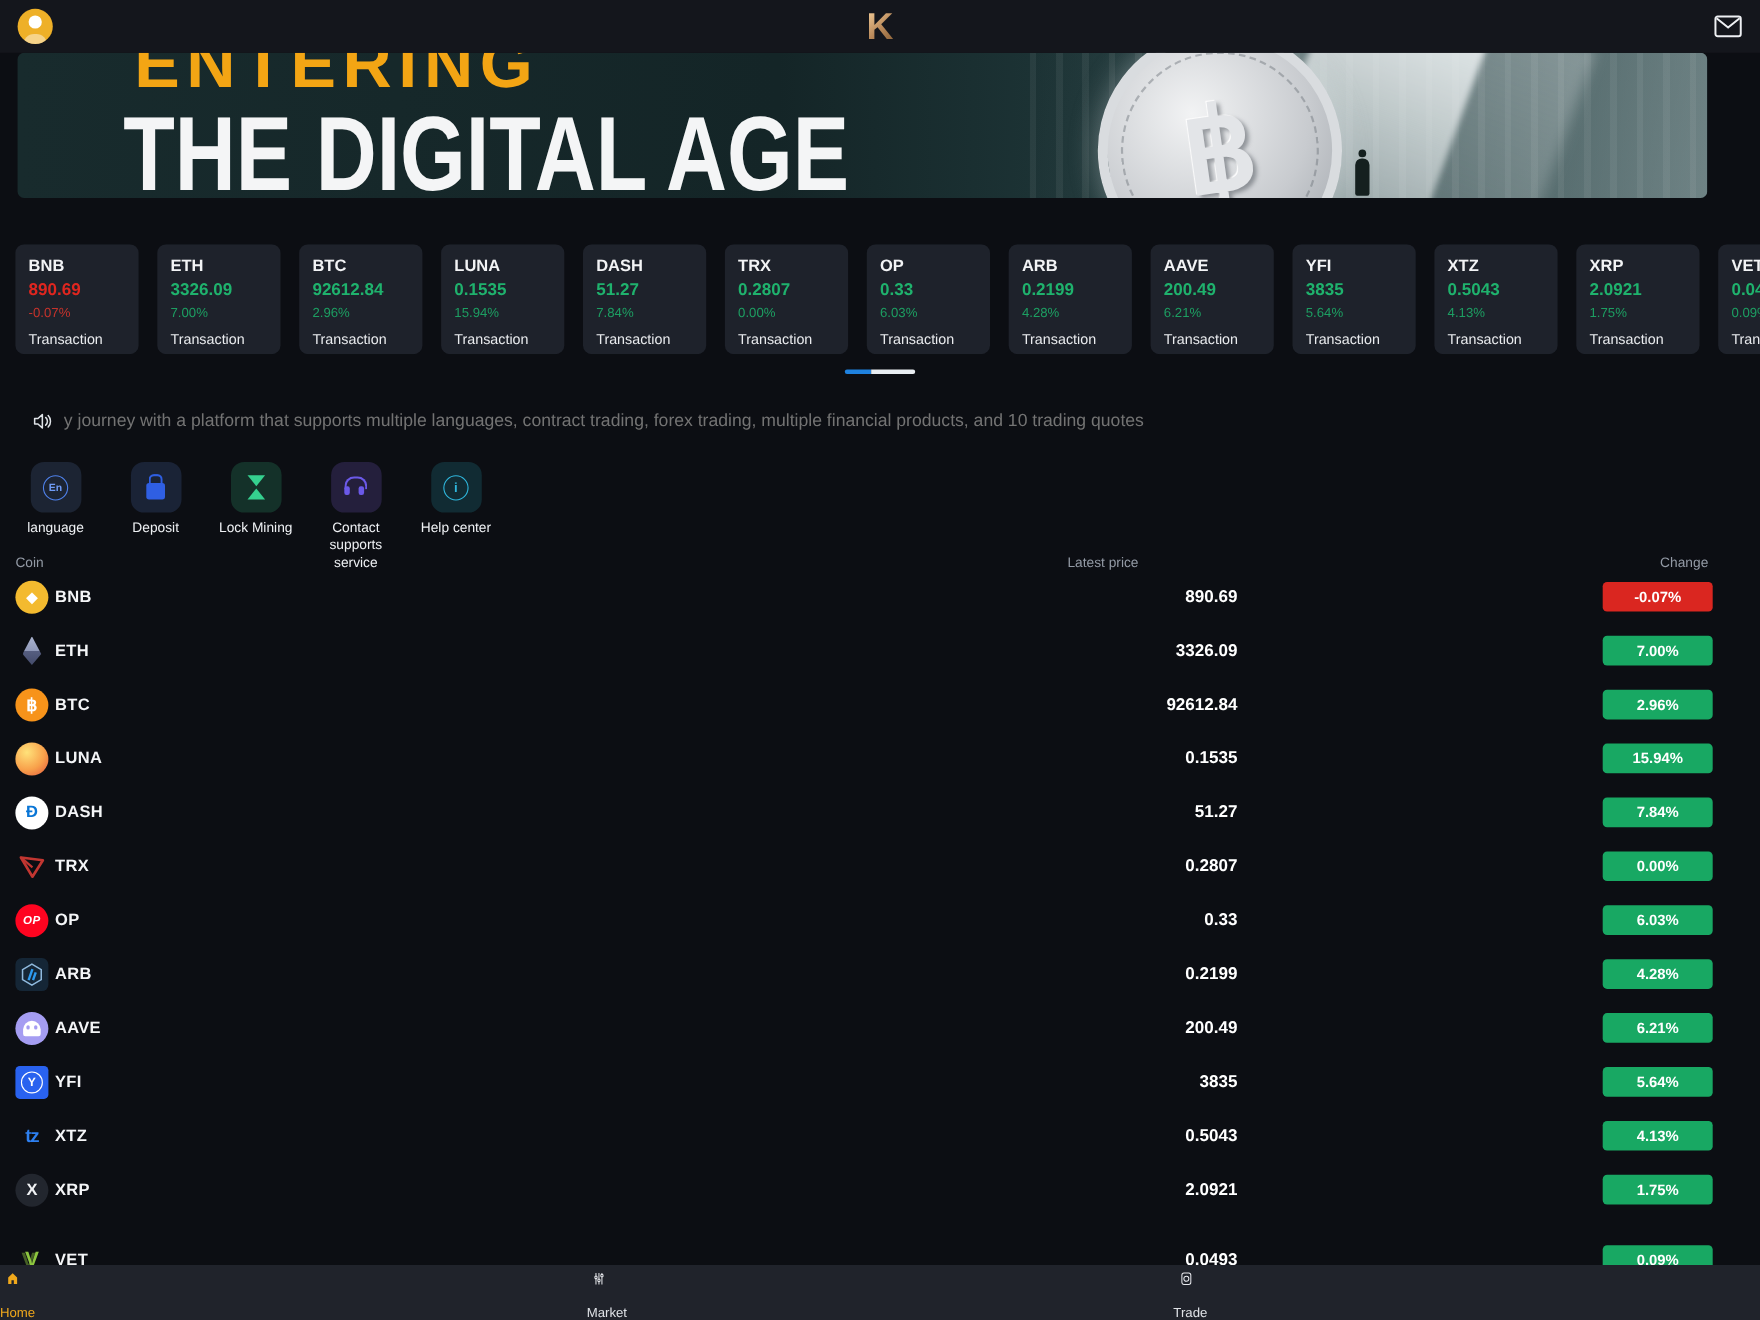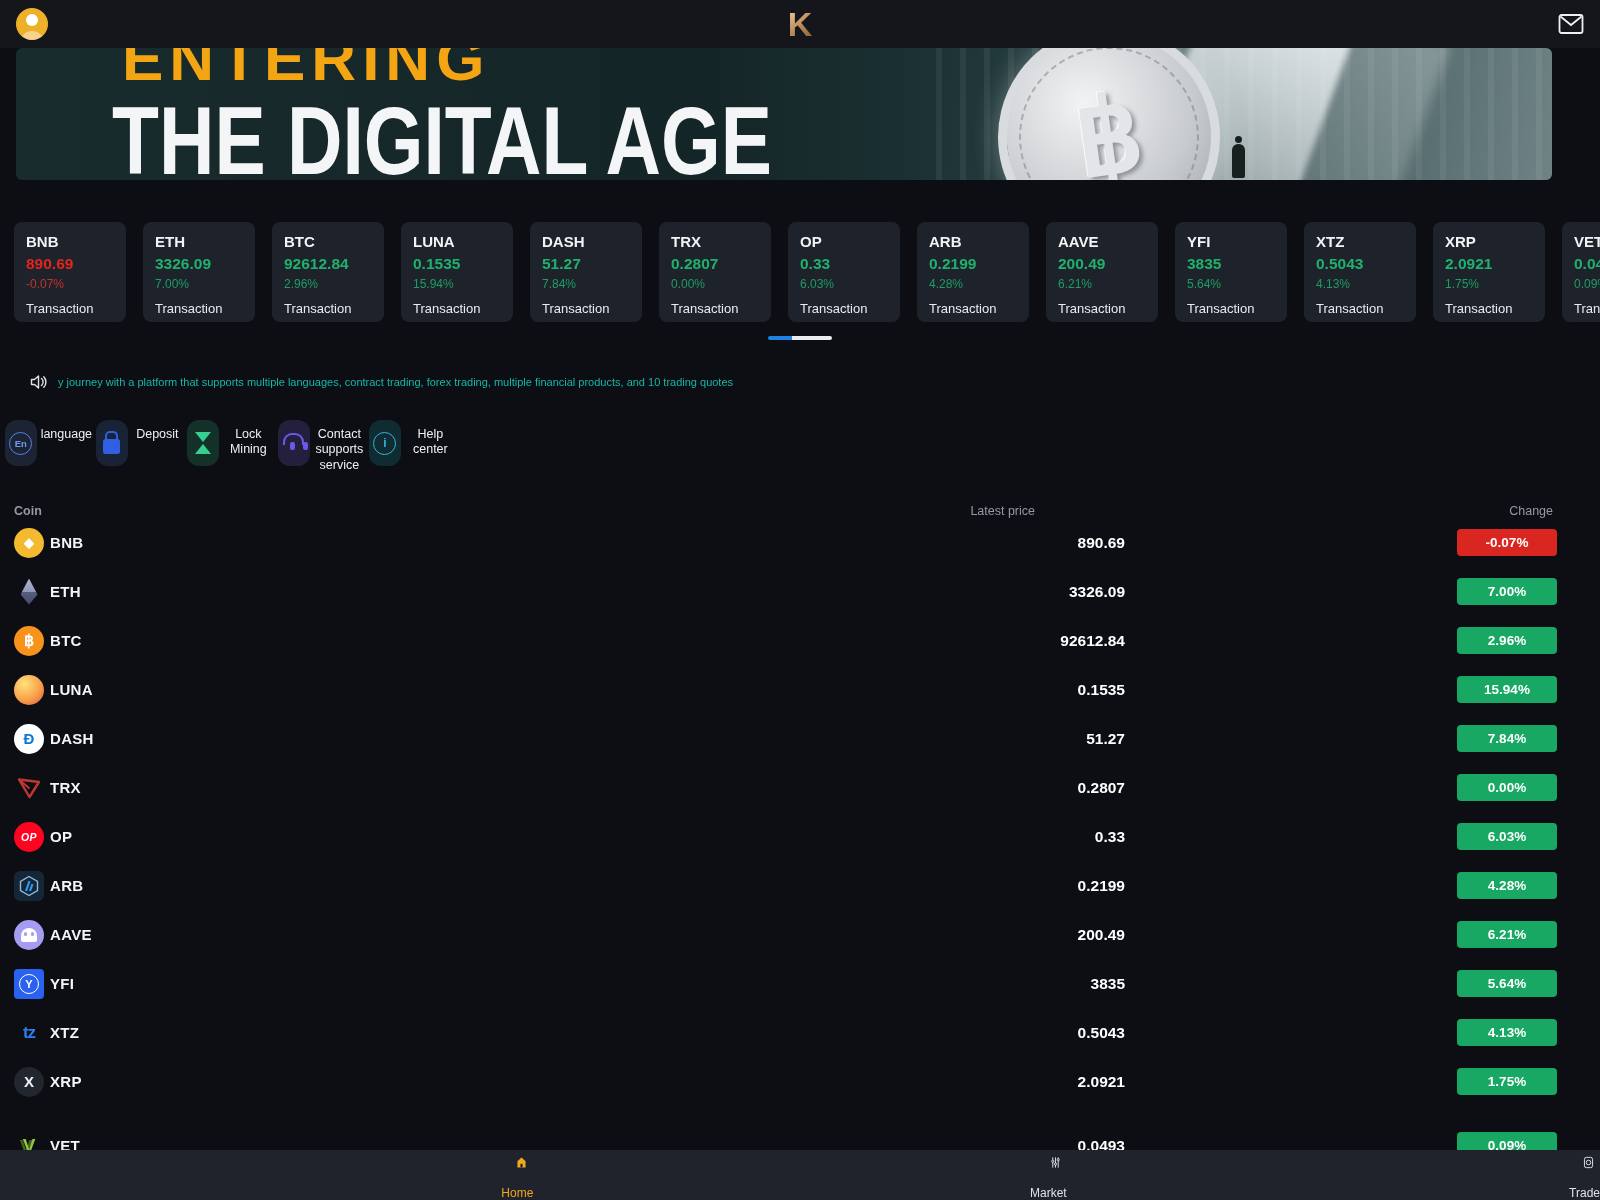--- a/index.html
+++ b/index.html
@@ -38,25 +38,25 @@
   .card.up .val { color:#1fb26d; } .card.up .pct { color:#1d9e62; }
   .card.down .val { color:#e0261f; } .card.down .pct { color:#c4332c; }
 
   
   .pager { position:absolute; top:336px; left:0; right:0; display:flex; justify-content:center; }
   .pager .seg-on { width:24px; height:4px; background:#1f82e0; border-radius:2px 0 0 2px; }
   .pager .seg-off { width:40px; height:4px; background:#e9edf2; border-radius:0 2px 2px 0; }
 
   
   .announce { position:absolute; top:374px; left:30px; right:30px; display:flex; align-items:center; gap:11px; cursor:pointer; }
-  .announce .txt { font-size:11px; color:#14b8a6; white-space:nowrap; overflow:hidden; }
+  .announce .txt { font-size:16px; color:#737373; white-space:nowrap; overflow:hidden; }
 
   
   .actions { position:absolute; top:420px; left:5px; display:flex; }
-  .qa { width:91px; display:flex; cursor:pointer; }
+  .qa { width:91px; display:flex; flex-direction:column; align-items:center; cursor:pointer; }
   .qa-label { margin-top:7px; font-size:12.5px; color:#eef0f3; text-align:center; line-height:1.22; width:86px; }
   .qa-tile { width:46px; height:46px; border-radius:12px; display:flex; align-items:center; justify-content:center; position:relative; }
   .t-lang { background:#1c2433; }
   .t-lang::before { content:"En"; width:21px; height:21px; border:1.6px solid #4f82ec; border-radius:50%; color:#6f9bf5; font-size:9.5px; font-weight:700; display:flex; align-items:center; justify-content:center; }
   .t-deposit { background:#1a2336; }
   .t-deposit::before { content:""; width:17px; height:15px; background:#2f5fe3; border-radius:2.5px; margin-top:7px; }
   .t-deposit::after { content:""; position:absolute; top:11px; width:9px; height:9px; border:2.5px solid #2f5fe3; border-bottom:none; border-radius:5px 5px 0 0; }
   .t-lock { background:#143129; }
   .t-lock::before { content:""; position:absolute; top:12px; width:0; height:0; border-left:8px solid transparent; border-right:8px solid transparent; border-top:10px solid #35d08f; }
   .t-lock::after { content:""; position:absolute; bottom:12px; width:0; height:0; border-left:8px solid transparent; border-right:8px solid transparent; border-bottom:10px solid #35d08f; }
@@ -64,21 +64,21 @@
   .t-contact::before { content:""; width:17px; height:10px; border:2.5px solid #6b59e8; border-bottom:none; border-radius:9px 9px 0 0; margin-top:-8px; }
   .t-contact::after { content:""; position:absolute; top:22px; left:12px; width:5px; height:8px; background:#6b59e8; border-radius:2px; box-shadow:13px 0 0 #6b59e8; }
   .t-help { background:#112b33; }
   .t-help::before { content:"i"; width:21px; height:21px; border:1.8px solid #2fb7dd; border-radius:50%; color:#2fb7dd; font-size:12px; font-weight:700; display:flex; align-items:center; justify-content:center; }
   .t-down { background:#1a2336; }
   .t-down::before { content:"↓"; color:#3f7df0; font-size:17px; font-weight:700; margin-top:-8px; }
   .t-down::after { content:""; position:absolute; bottom:13px; width:14px; height:2.5px; background:#3f7df0; border-radius:1px; }
 
   
   .thead { position:absolute; top:504px; left:0; right:0; height:15px; font-size:12.5px; color:#939aa5; }
-  .th-coin { position:absolute; left:14px;font-weight:bold; }
+  .th-coin { position:absolute; left:14px; }
   .th-price { position:absolute; right:565px; }
   .th-change { position:absolute; right:47px; }
   .rows { position:absolute; top:518px; left:0; right:0; }
   .row { position:relative; height:49px; display:flex; align-items:center; padding-left:14px; cursor:pointer; }
   .row:last-child { margin-top:15px; }
   .row .sym { margin-left:6px; font-size:15px; font-weight:700; letter-spacing:.3px; color:#f4f5f7; }
   .row .price { position:absolute; right:475px; font-size:15.5px; font-weight:700; color:#fff; }
   .badge { position:absolute; right:43px; width:100px; height:27px; border-radius:4px; display:flex; align-items:center; justify-content:center; font-size:13.5px; font-weight:700; color:#fff; }
   .badge.up { background:#18a863; } .badge.down { background:#da2620; }
 
@@ -96,21 +96,21 @@
   .c-aave::after { content:""; position:absolute; top:12px; left:10px; width:3px; height:4px; background:#a59df2; border-radius:2px; box-shadow:7px 0 0 #a59df2; }
   .c-yfi { background:#2962ef; border-radius:4px; }
   .c-yfi::before { content:""; position:absolute; width:18px; height:18px; border:1.5px solid #fff; border-radius:50%; }
   .c-yfi::after { content:"Y"; color:#fff; font-size:11px; font-weight:800; }
   .c-xtz { color:#2d7ff0; font-size:17px; font-weight:800; } .c-xtz::before { content:"tz"; letter-spacing:-1px; }
   .c-xrp { background:#22262e; color:#f0f2f4; font-size:15px; } .c-xrp::before { content:"X"; font-weight:800; }
   .c-vet { color:#8dc63f; font-size:19px; } .c-vet::before { content:"V"; font-weight:800; text-shadow:-3px 1px 0 rgba(141,198,63,.45); }
 
   
   .bottomnav { position:absolute; bottom:0; left:0; right:0; height:50px; background:#20232b; display:flex; z-index:40; }
-  .nv { flex:1; display:flex; flex-direction:column; align-items:flex-end; justify-content:flex-start; padding-top:6px; gap:17px; cursor:pointer; }
+  .nv { flex:1; display:flex; flex-direction:column; align-items:flex-start; justify-content:flex-start; padding-top:6px; gap:17px; cursor:pointer; }
   .nv-label { font-size:12px; color:#dfe2e6; }
   .nv.active .nv-label { color:#f0a81c; }
 </style>
 </head>
 <body>
 
 <div class="app">
 
   <header class="topbar">
     <div class="avatar"></div>

